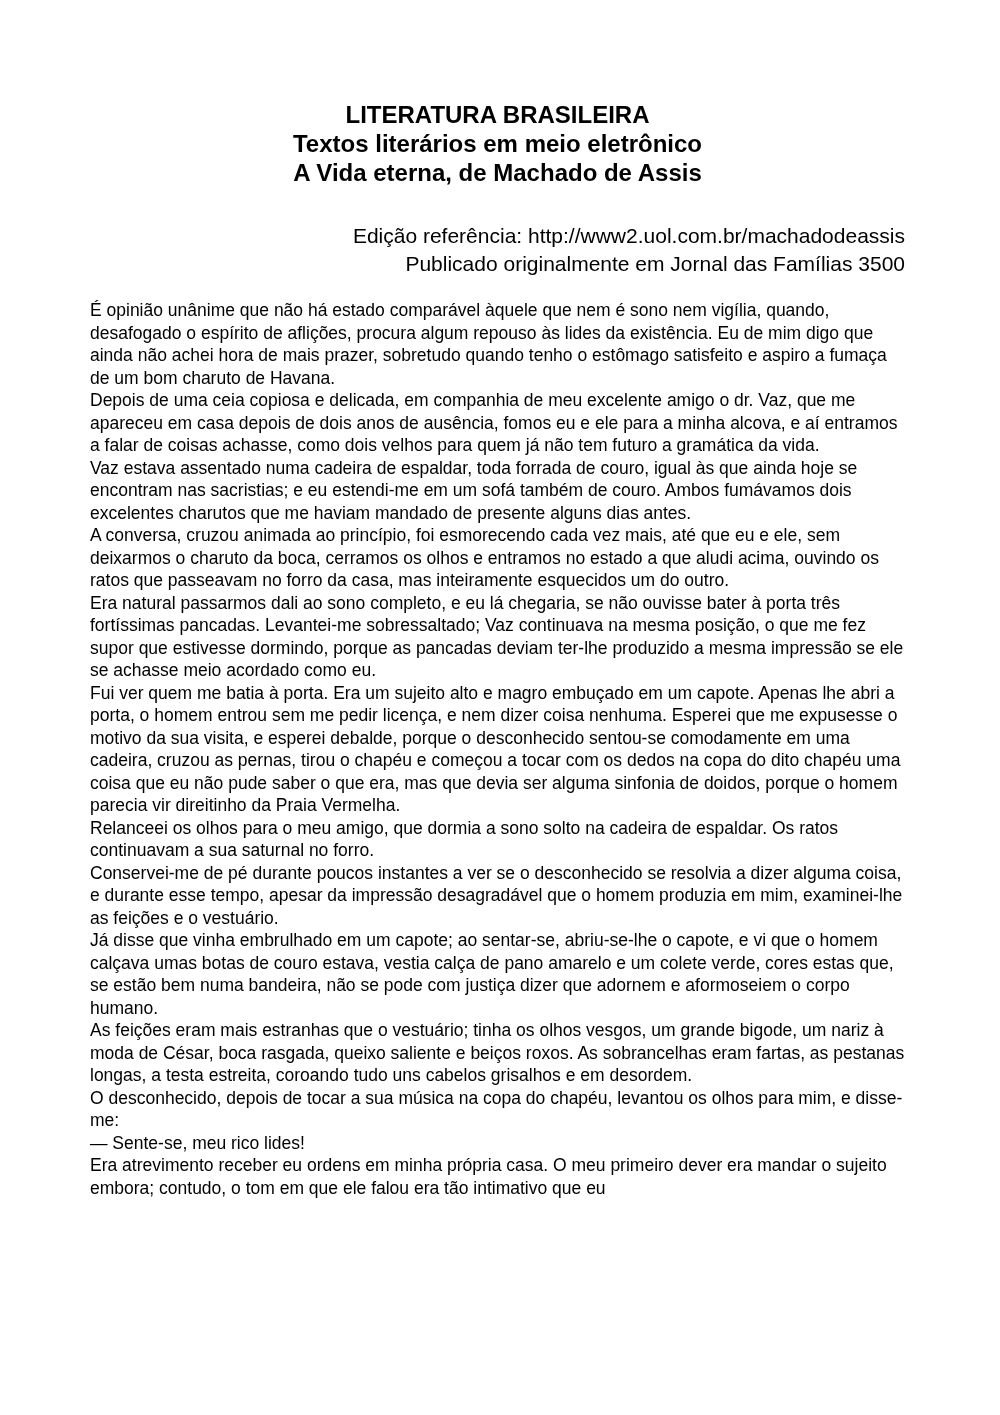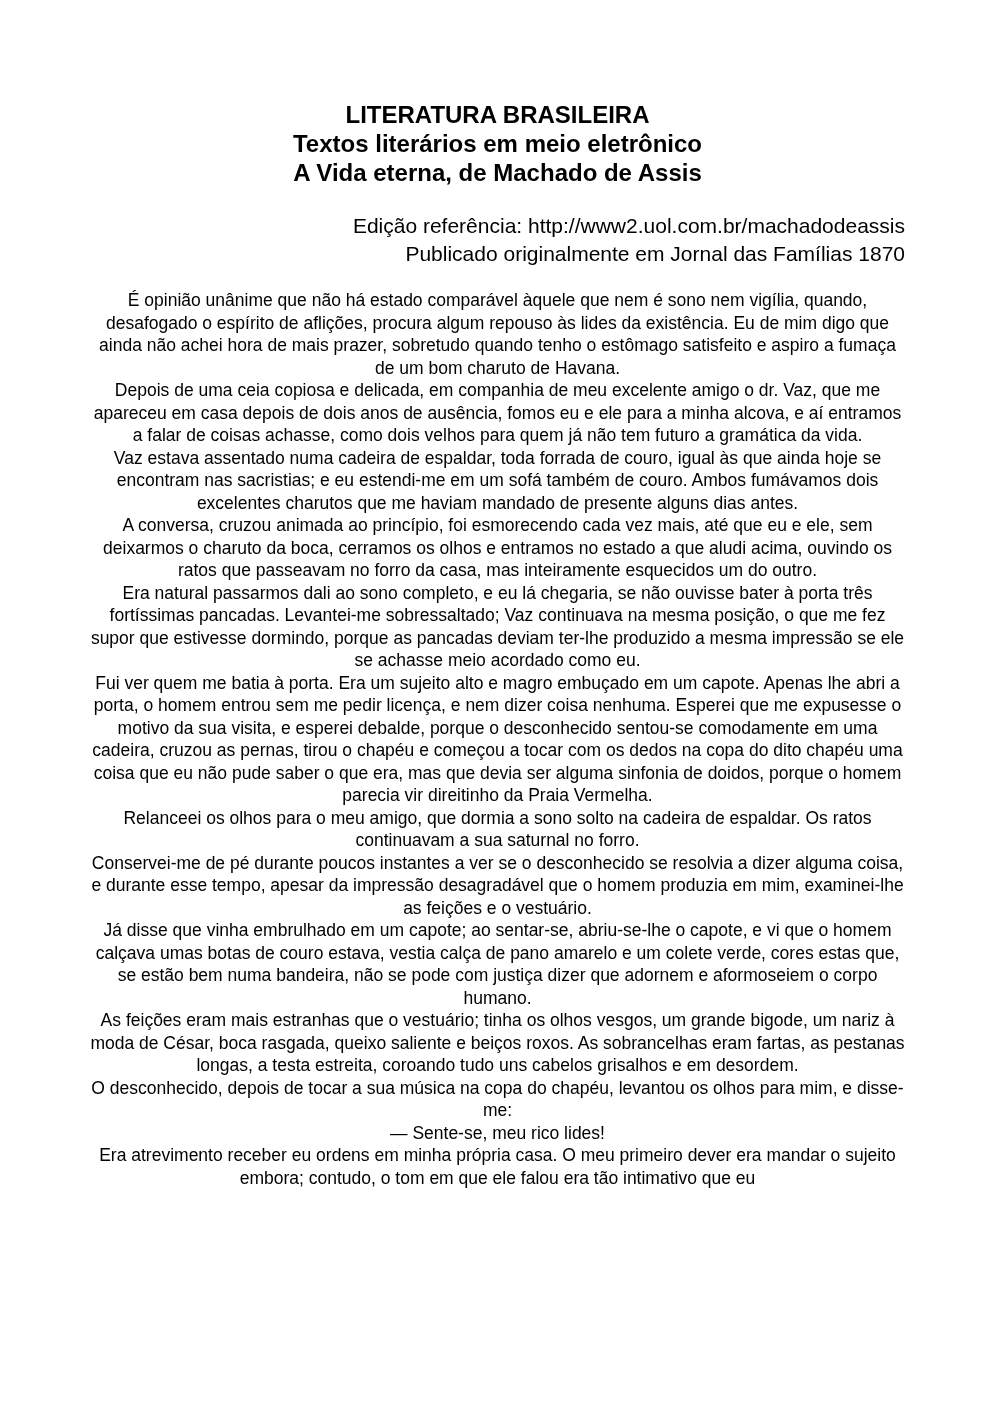--- a/index.html
+++ b/index.html
@@ -23,50 +23,50 @@
     background: #ffffff;
   }
   .title-block {
     text-align: center;
     font-weight: bold;
     font-size: 24px;
     line-height: 29px;
     letter-spacing: 0;
   }
   .reference-block {
-    margin-top: 25px;
+    margin-top: 35px;
     text-align: right;
     font-size: 21px;
     line-height: 28px;
   }
   .text-body {
     margin-top: 21px;
     font-size: 17.5px;
     line-height: 22.5px;
-    text-align: center;
+    text-align: left;
   }
   .text-body p {
     margin: 0;
     padding: 0;
   }
 </style>
 </head>
 <body>
 
 <div class="page">
 
   <div class="title-block">
     <div>LITERATURA BRASILEIRA</div>
     <div>Textos literários em meio eletrônico</div>
     <div>A Vida eterna, de Machado de Assis</div>
   </div>
 
   <div class="reference-block">
     <div>Edição referência: http://www2.uol.com.br/machadodeassis</div>
-    <div>Publicado originalmente em Jornal das Famílias 1870</div>
+    <div>Publicado originalmente em Jornal das Famílias 3500</div>
   </div>
 
   <div class="text-body">
     <p>É opinião unânime que não há estado comparável àquele que nem é sono nem vigília, quando, desafogado o espírito de aflições, procura algum repouso às lides da existência. Eu de mim digo que ainda não achei hora de mais prazer, sobretudo quando tenho o estômago satisfeito e aspiro a fumaça de um bom charuto de Havana.</p>
     <p>Depois de uma ceia copiosa e delicada, em companhia de meu excelente amigo o dr. Vaz, que me apareceu em casa depois de dois anos de ausência, fomos eu e ele para a minha alcova, e aí entramos a falar de coisas achasse, como dois velhos para quem já não tem futuro a gramática da vida.</p>
     <p>Vaz estava assentado numa cadeira de espaldar, toda forrada de couro, igual às que ainda hoje se encontram nas sacristias; e eu estendi-me em um sofá também de couro. Ambos fumávamos dois excelentes charutos que me haviam mandado de presente alguns dias antes.</p>
     <p>A conversa, cruzou animada ao princípio, foi esmorecendo cada vez mais, até que eu e ele, sem deixarmos o charuto da boca, cerramos os olhos e entramos no estado a que aludi acima, ouvindo os ratos que passeavam no forro da casa, mas inteiramente esquecidos um do outro.</p>
     <p>Era natural passarmos dali ao sono completo, e eu lá chegaria, se não ouvisse bater à porta três fortíssimas pancadas. Levantei-me sobressaltado; Vaz continuava na mesma posição, o que me fez supor que estivesse dormindo, porque as pancadas deviam ter-lhe produzido a mesma impressão se ele se achasse meio acordado como eu.</p>
     <p>Fui ver quem me batia à porta. Era um sujeito alto e magro embuçado em um capote. Apenas lhe abri a porta, o homem entrou sem me pedir licença, e nem dizer coisa nenhuma. Esperei que me expusesse o motivo da sua visita, e esperei debalde, porque o desconhecido sentou-se comodamente em uma cadeira, cruzou as pernas, tirou o chapéu e começou a tocar com os dedos na copa do dito chapéu uma coisa que eu não pude saber o que era, mas que devia ser alguma sinfonia de doidos, porque o homem parecia vir direitinho da Praia Vermelha.</p>
     <p>Relanceei os olhos para o meu amigo, que dormia a sono solto na cadeira de espaldar. Os ratos continuavam a sua saturnal no forro.</p>

